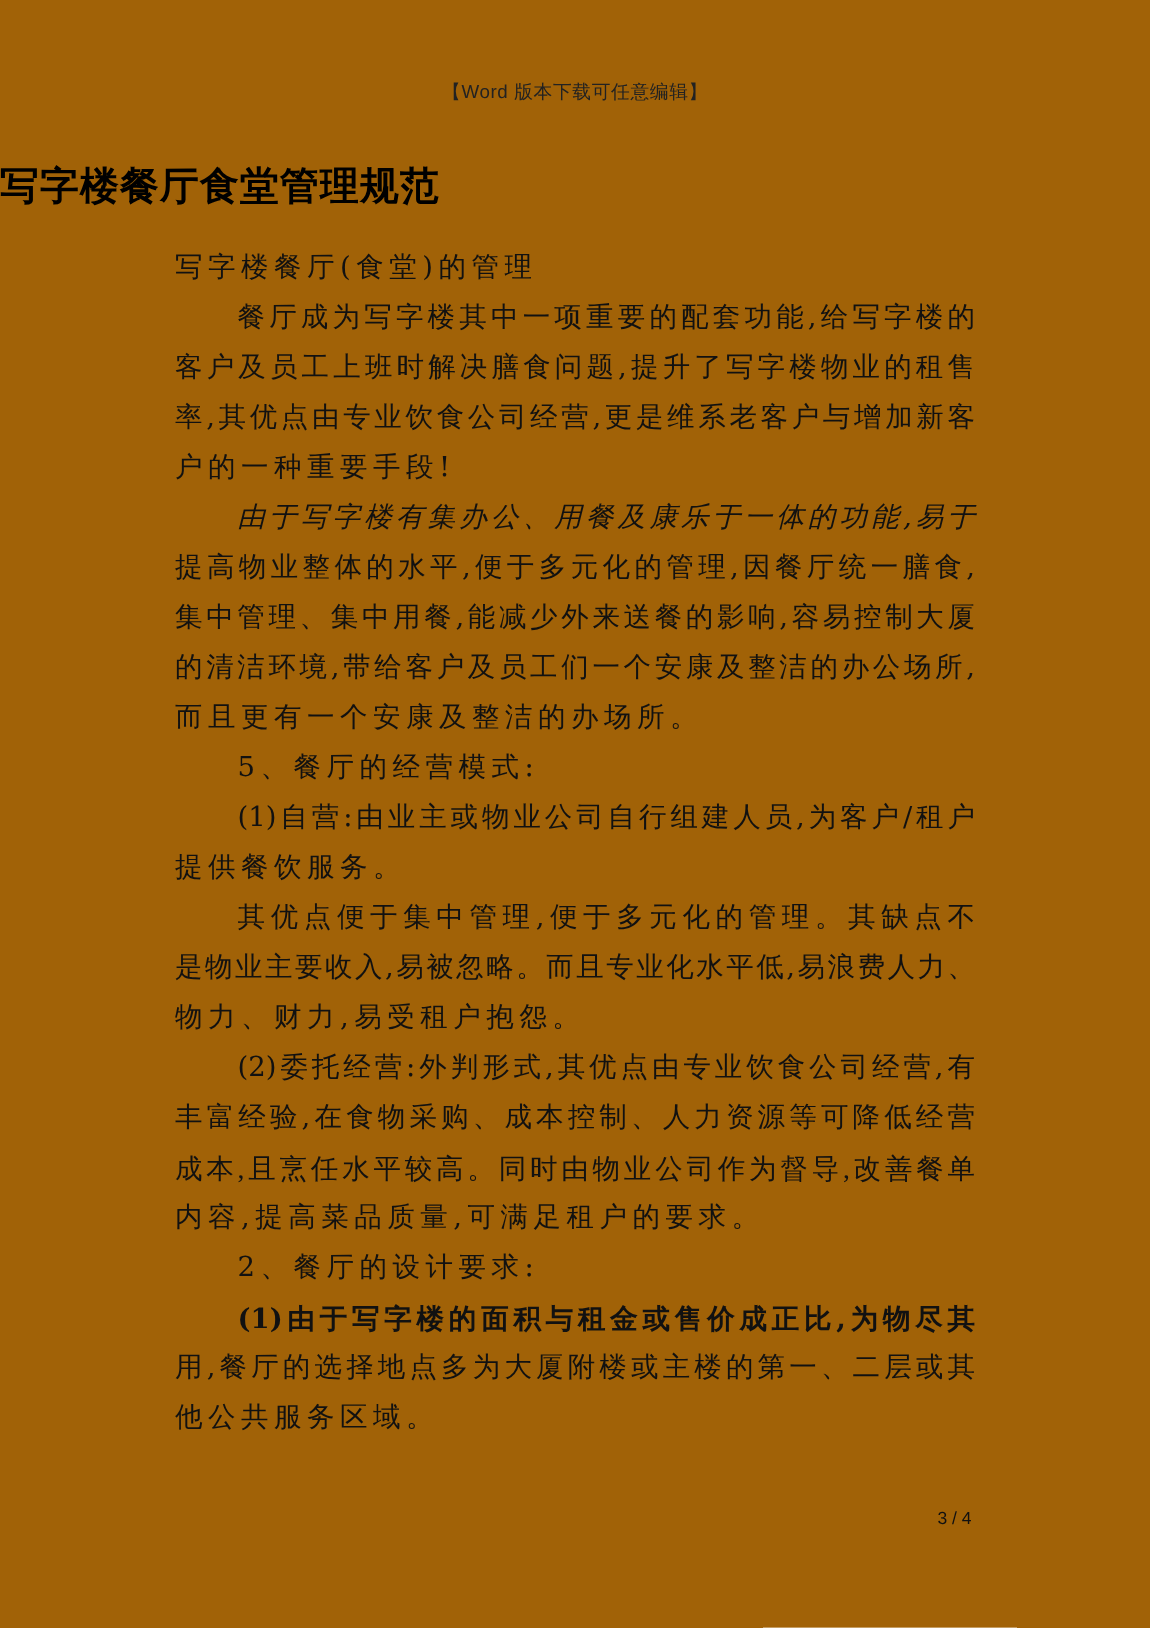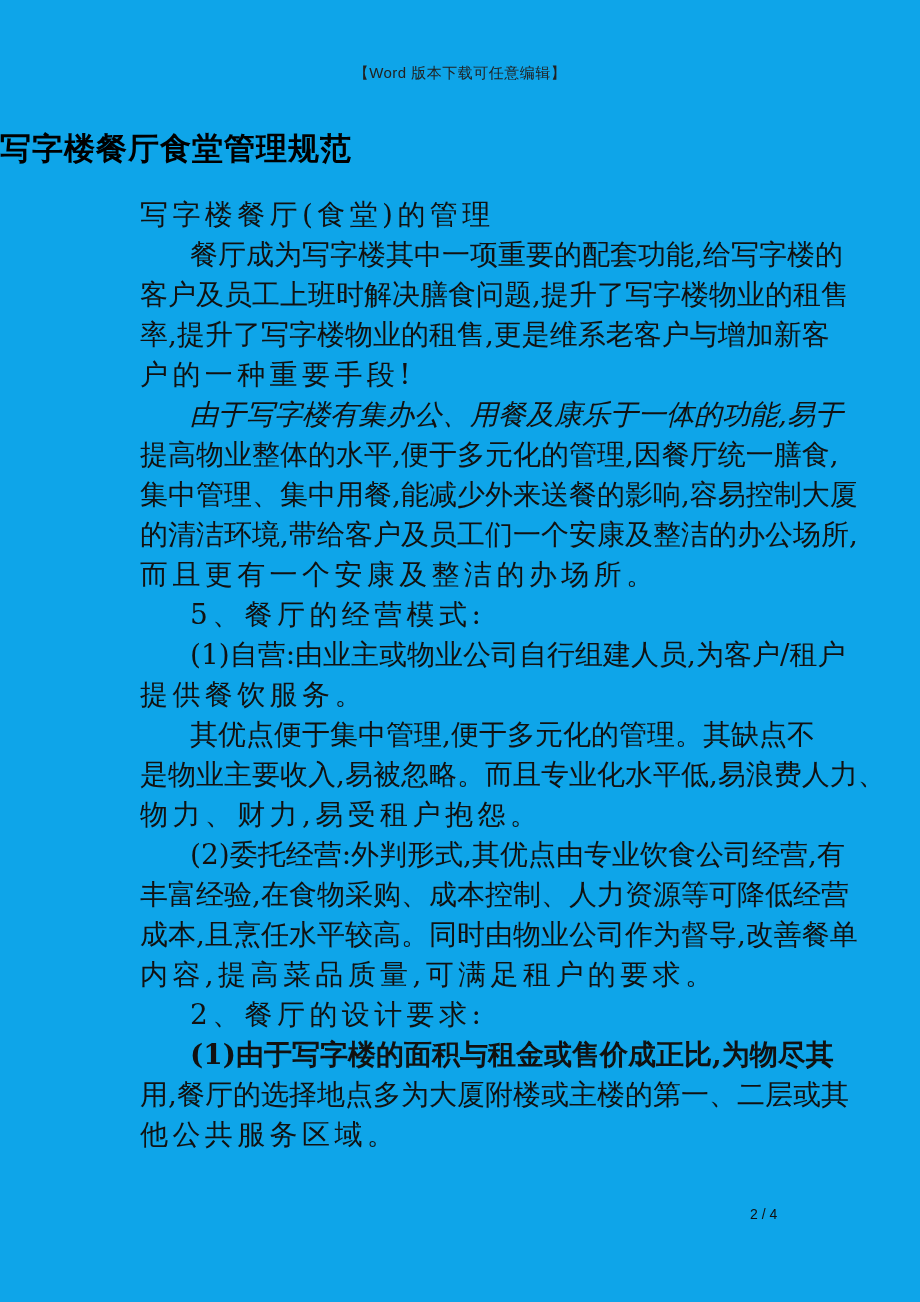--- a/index.html
+++ b/index.html
@@ -13,21 +13,21 @@
     position: relative;
     overflow: hidden;
     color: #111111;
     font-family: "DejaVu Serif", "Liberation Serif", serif;
   }
   .page {
     position: absolute;
     left: 0; top: 0;
     width: 920px;
     height: 1302px;
-    background: #0ea5e9;
+    background: #a16207;
   }
   .top-banner {
     position: absolute;
     top: 64px;
     left: 0;
     width: 920px;
     text-align: center;
     font-family: "Liberation Sans", "DejaVu Sans", sans-serif;
     font-size: 15px;
     color: #222222;
@@ -47,21 +47,21 @@
   }
   .body {
     position: absolute;
     left: 140px;
     top: 195px;
     width: 640px;
   }
   .line {
     height: 40px;
     line-height: 40px;
-    font-size: 28px;
+    font-size: 22px;
     white-space: nowrap;
     text-align: justify;
     text-align-last: justify;
     overflow: visible;
   }
   .line.last {
     text-align-last: left;
     letter-spacing: 4.4px;
   }
   .line.indent {
@@ -82,38 +82,38 @@
 <div class="page">
 
   <div class="top-banner">【Word 版本下载可任意编辑】</div>
 
   <div class="doc-title">写字楼餐厅食堂管理规范</div>
 
   <div class="body">
     <div class="line last">写字楼餐厅(食堂)的管理</div>
     <div class="line indent"><span style="white-space: nowrap;">餐厅成为写字楼其中一项重要的配套功能,给写字楼的</span></div>
     <div class="line"><span style="white-space: nowrap;">客户及员工上班时解决膳食问题,提升了写字楼物业的租售</span></div>
-    <div class="line"><span style="white-space: nowrap;">率,提升了写字楼物业的租售,更是维系老客户与增加新客</span></div>
+    <div class="line"><span style="white-space: nowrap;">率,其优点由专业饮食公司经营,更是维系老客户与增加新客</span></div>
     <div class="line last">户的一种重要手段!</div>
     <div class="line indent"><span style="white-space: nowrap; font-style: italic;">由于写字楼有集办公、用餐及康乐于一体的功能,易于</span></div>
     <div class="line"><span style="white-space: nowrap;">提高物业整体的水平,便于多元化的管理,因餐厅统一膳食,</span></div>
     <div class="line"><span style="white-space: nowrap;">集中管理、集中用餐,能减少外来送餐的影响,容易控制大厦</span></div>
     <div class="line"><span style="white-space: nowrap;">的清洁环境,带给客户及员工们一个安康及整洁的办公场所,</span></div>
     <div class="line last">而且更有一个安康及整洁的办场所。</div>
     <div class="line indent last">5、餐厅的经营模式:</div>
     <div class="line indent"><span style="white-space: nowrap;">(1)自营:由业主或物业公司自行组建人员,为客户/租户</span></div>
     <div class="line last">提供餐饮服务。</div>
     <div class="line indent"><span style="white-space: nowrap;">其优点便于集中管理,便于多元化的管理。其缺点不</span></div>
     <div class="line"><span style="white-space: nowrap;">是物业主要收入,易被忽略。而且专业化水平低,易浪费人力、</span></div>
     <div class="line last">物力、财力,易受租户抱怨。</div>
     <div class="line indent"><span style="white-space: nowrap;">(2)委托经营:外判形式,其优点由专业饮食公司经营,有</span></div>
     <div class="line"><span style="white-space: nowrap;">丰富经验,在食物采购、成本控制、人力资源等可降低经营</span></div>
-    <div class="line"><span style="white-space: nowrap;">成本,且烹任水平较高。同时由物业公司作为督导,改善餐单</span></div>
+    <div class="line"><span style="white-space: nowrap; font-family: Liberation Serif, serif;">成本,且烹任水平较高。同时由物业公司作为督导,改善餐单</span></div>
     <div class="line last">内容,提高菜品质量,可满足租户的要求。</div>
     <div class="line indent last">2、餐厅的设计要求:</div>
     <div class="line indent"><span style="white-space: nowrap; font-weight: bold;">(1)由于写字楼的面积与租金或售价成正比,为物尽其</span></div>
     <div class="line"><span style="white-space: nowrap;">用,餐厅的选择地点多为大厦附楼或主楼的第一、二层或其</span></div>
     <div class="line last">他公共服务区域。</div>
   </div>
 
-  <div class="page-number">2 / 4</div>
+  <div class="page-number">3 / 4</div>
 
 </div>
 
 </body></html>

